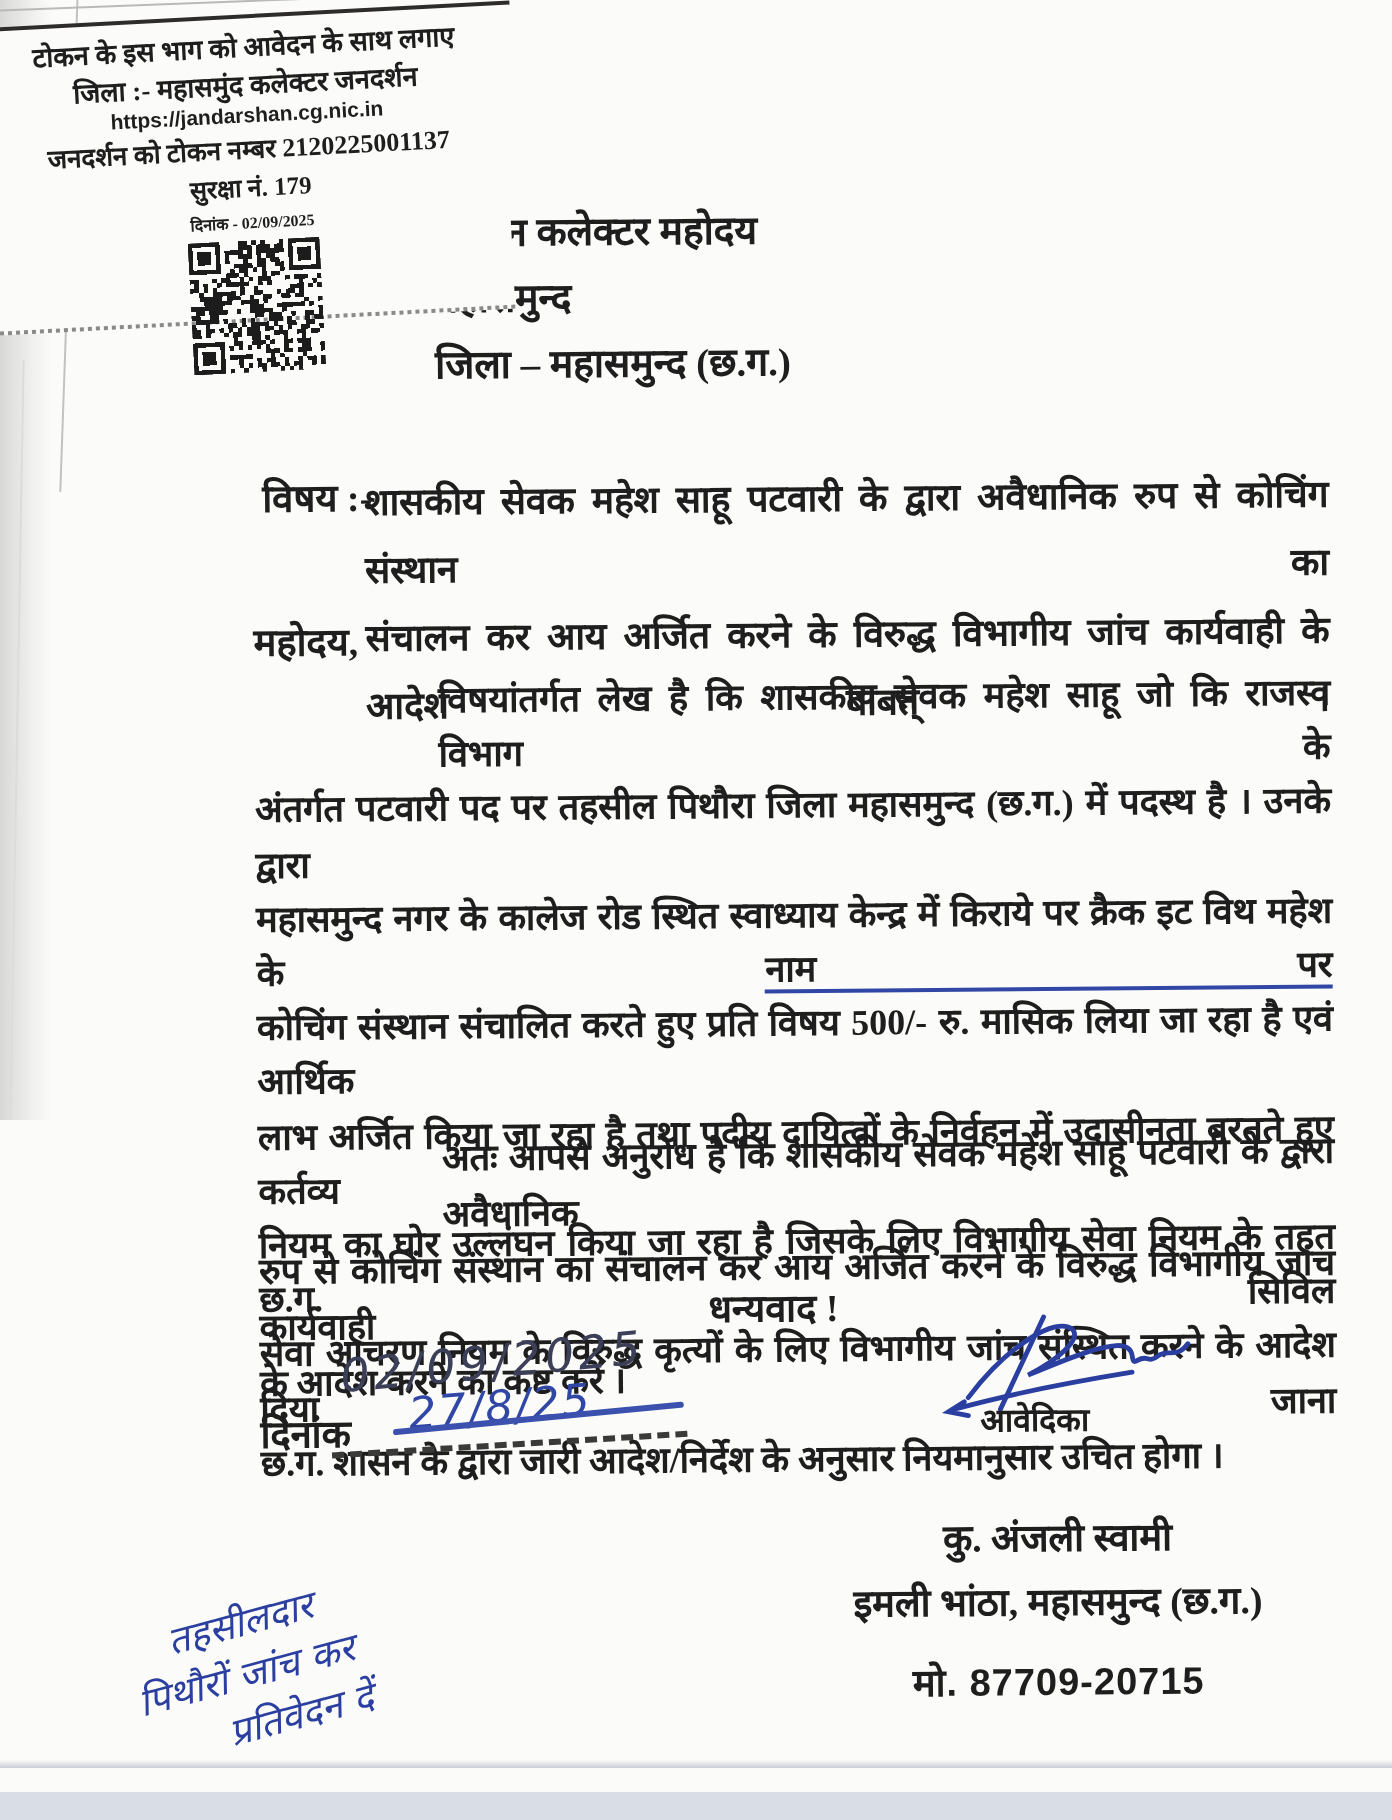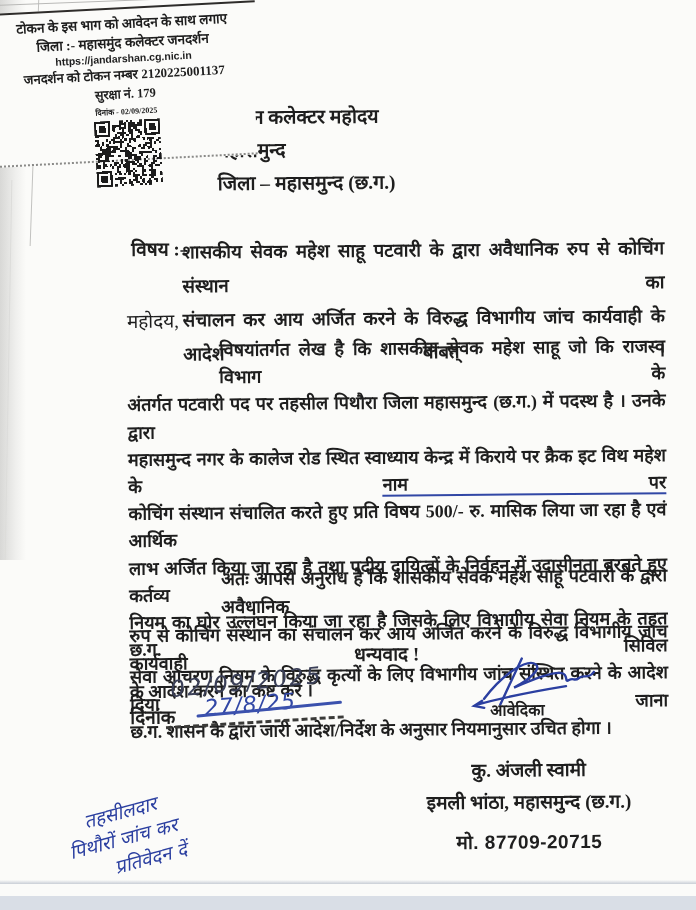--- a/index.html
+++ b/index.html
@@ -37,21 +37,21 @@
   .slip-l5{font-size:8px;font-weight:700;margin-top:3px;}
   .qr{width:66px;height:66px;margin:4px auto 0 auto;display:block;}
 
   
   .letter{position:absolute;left:0;top:0;width:696px;height:910px;transform:rotate(-.5deg);z-index:2;}
   .abs{position:absolute;}
   .recipient{left:220px;top:100px;font-size:19.5px;font-weight:600;line-height:33px;}
   .subject-label{left:133px;top:234px;font-size:19px;font-weight:600;text-align:center;}
   .subject-lines{left:184px;top:234px;width:482px;font-size:18.5px;font-weight:600;line-height:34px;}
   .jline{text-align:justify;text-align-last:justify;}
-  .salutation{left:128px;top:306px;font-size:19px;font-weight:400;}
+  .salutation{left:128px;top:306px;font-size:19px;font-weight:700;}
   .para{left:128px;top:336px;width:538px;font-size:18px;font-weight:600;line-height:27.2px;}
   .para2{left:128px;top:564px;width:538px;font-size:18px;font-weight:600;line-height:28px;}
   .indent{padding-left:92px;}
   .pen-underline{border-bottom:2px solid #3147a5;padding-bottom:0px;}
   .thanks{left:300px;top:641px;width:170px;text-align:center;font-size:19px;font-weight:600;}
 
   .hand{font-family:"DejaVu Sans",sans-serif;font-style:italic;}
   .hw-date{left:168px;top:668px;font-size:23px;color:#3b4058;transform:rotate(-5deg);letter-spacing:2px;font-weight:500;}
   .struck-date{left:202px;top:691px;font-size:22px;color:#3147a5;transform:rotate(-4deg);letter-spacing:1px;}
   .strike-line{left:194px;top:707px;width:146px;height:3px;background:#3b51ad;transform:rotate(-5deg);border-radius:2px;}

